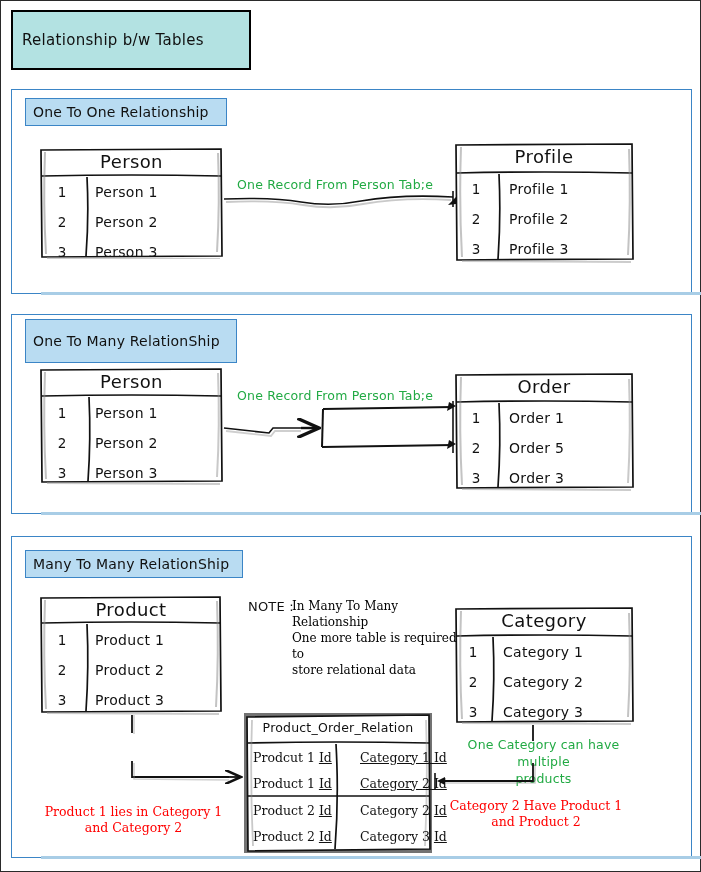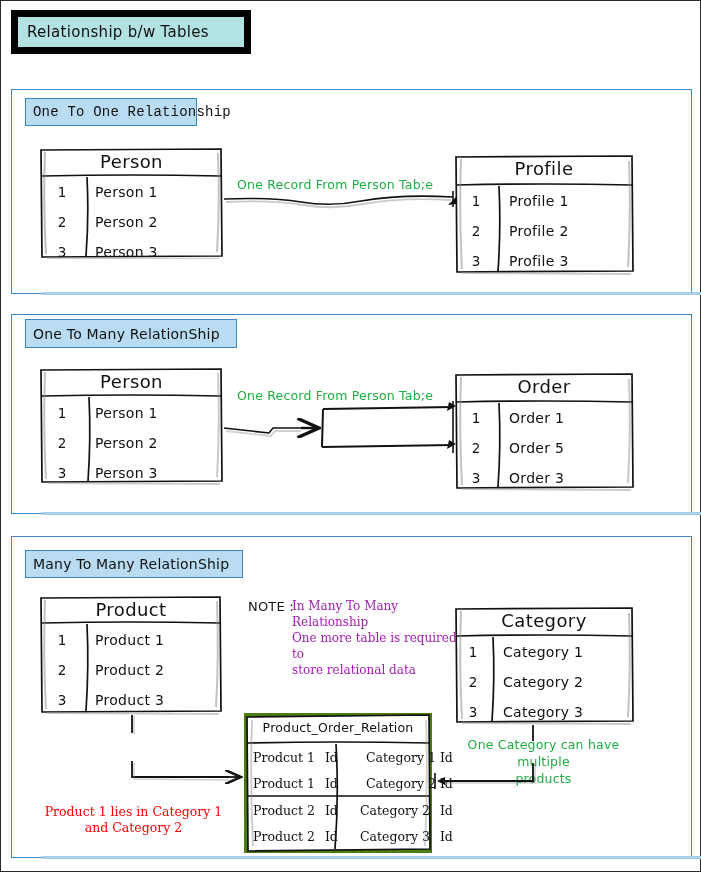--- a/index.html
+++ b/index.html
@@ -14,23 +14,23 @@
   .page{
     position:absolute;left:0;top:0;width:701px;height:872px;
     box-sizing:border-box;
     border:1px solid #2a2a2a;
     background:#fff;
   }
 
   
   .title-box{
     position:absolute;
-    left:10px;top:9px;width:240px;height:44px;
+    left:10px;top:9px;width:240px;height:60px;
     background:#b3e2e2;
-    border:7px solid #000000;
+    border:2px solid #000000;
     box-sizing:border-box;
     display:flex;align-items:center;
     padding-left:9px;
     font-family:"DejaVu Sans", sans-serif;
     font-size:15px;letter-spacing:.3px;color:#111;
   }
 
   .section{
     position:absolute;left:10px;
     box-sizing:border-box;
@@ -85,42 +85,42 @@
   }
   .tbl .c-val{
     padding-left:10px;
     letter-spacing:.3px;
   }
 
   
   .jtbl{
     position:absolute;
     box-sizing:border-box;
-    background:#4d7c0f;
+    background:#737373;
   }
   .jtbl .jhdr{
     position:absolute;left:0;top:0;width:100%;
     display:flex;align-items:center;justify-content:center;
     font-size:12.5px;color:#111;
     font-family:"DejaVu Sans", sans-serif;
     letter-spacing:.2px;
   }
   .jrow{
     position:absolute;left:0;width:100%;
     display:flex;align-items:center;
     font-family:"DejaVu Serif", serif;
     font-size:12.5px;color:#111;
   }
   .jrow .jc{
     flex:none;
     padding-left:9px;
   }
   .jrow .jc.left{width:95px;}
   .jrow .jc.right{width:95px;padding-left:12px;}
-  .u{margin-left:6px;}
+  .u{text-decoration:underline;}
 
   
   .note-green{
     position:absolute;
     color:#22aa44;
     font-size:12.5px;
     line-height:17px;
     font-family:"DejaVu Sans", sans-serif;
     letter-spacing:.2px;
     white-space:pre-line;
@@ -137,41 +137,41 @@
   }
   .note-label{
     position:absolute;
     color:#111;
     font-size:13px;
     font-family:"DejaVu Sans", sans-serif;
     letter-spacing:.2px;
   }
   .note-body{
     position:absolute;
-    color:#a21caf;
+    color:#000000;
     font-size:12px;
     line-height:16px;
     font-family:"DejaVu Serif", serif;
     white-space:pre-line;
   }
 
   svg.ov{position:absolute;left:0;top:0;width:701px;height:872px;pointer-events:none;}
 </style>
 </head>
 <body>
 
 <div class="page">
 
   <div class="title-box">
     <span>Relationship b/w Tables</span>
   </div>
 
   <div class="section" style="top:88px;width:681px;height:205px;"></div>
   <div class="section-shadow" style="left:40px;top:291px;width:660px;"></div>
-  <div class="sect-label" style="left:24px;top:97px;width:172px;height:28px;font-family:Liberation Mono, monospace;">
+  <div class="sect-label" style="left:24px;top:97px;width:202px;height:28px;">
     <span>One To One Relationship</span>
   </div>
 
   <div class="tbl" style="left:38px;top:146px;width:185px;height:112px;">
     <svg class="frame" viewBox="0 0 185 112" preserveAspectRatio="none">
       <path d="M2,3 L182,2 L183,109 L3,110 Z" fill="#fff" stroke="#111" stroke-width="1.7"></path>
       <path d="M3,29 Q92,27 182,29" fill="none" stroke="#111" stroke-width="1.7"></path>
       <path d="M48,30 Q50,70 47,109" fill="none" stroke="#111" stroke-width="1.7"></path>
       <path d="M6,5 Q4,56 7,107" fill="none" stroke="#888" stroke-width="2" opacity=".55"></path>
       <path d="M179,6 Q181,56 178,105" fill="none" stroke="#888" stroke-width="2" opacity=".5"></path>
@@ -189,21 +189,21 @@
         <span class="c-id">2</span>
         <span class="c-val">Person 2</span>
       </div>
       <div class="row" style="height:30px;">
         <span class="c-id">3</span>
         <span class="c-val">Person 3</span>
       </div>
     </div>
   </div>
 
-  <div class="tbl" style="left:452px;top:152px;width:182px;height:122px;">
+  <div class="tbl" style="left:452px;top:140px;width:182px;height:122px;">
     <svg class="frame" viewBox="0 0 182 122" preserveAspectRatio="none">
       <path d="M3,4 L179,3 L180,118 L4,119 Z" fill="#fff" stroke="#111" stroke-width="1.7"></path>
       <path d="M4,32 Q92,30 179,32" fill="none" stroke="#111" stroke-width="1.7"></path>
       <path d="M46,33 Q48,76 45,118" fill="none" stroke="#111" stroke-width="1.7"></path>
       <path d="M8,6 Q6,62 9,116" fill="none" stroke="#888" stroke-width="2" opacity=".5"></path>
       <path d="M176,8 Q178,62 175,114" fill="none" stroke="#888" stroke-width="2" opacity=".5"></path>
       <path d="M9,120 L178,121" fill="none" stroke="#999" stroke-width="2" opacity=".5"></path>
     </svg>
     <div class="hdr" style="height:31px;">
       <span>Profile</span>
@@ -221,21 +221,21 @@
         <span class="c-id">3</span>
         <span class="c-val">Profile 3</span>
       </div>
     </div>
   </div>
 
   <div class="note-green" style="left:236px;top:175px;width:230px;">One Record From Person Tab;e</div>
 
   <div class="section" style="top:313px;width:681px;height:200px;"></div>
   <div class="section-shadow" style="left:40px;top:511px;width:660px;"></div>
-  <div class="sect-label" style="left:24px;top:318px;width:212px;height:29px;">
+  <div class="sect-label" style="left:24px;top:318px;width:212px;height:44px;">
     <span>One To Many RelationShip</span>
   </div>
 
   <div class="tbl" style="left:38px;top:366px;width:185px;height:118px;">
     <svg class="frame" viewBox="0 0 185 118" preserveAspectRatio="none">
       <path d="M2,3 L182,2 L183,114 L3,115 Z" fill="#fff" stroke="#111" stroke-width="1.7"></path>
       <path d="M3,29 Q92,27 182,29" fill="none" stroke="#111" stroke-width="1.7"></path>
       <path d="M50,30 Q52,72 49,114" fill="none" stroke="#111" stroke-width="1.7"></path>
       <path d="M6,5 Q4,58 7,112" fill="none" stroke="#888" stroke-width="2" opacity=".5"></path>
       <path d="M179,6 Q181,58 178,110" fill="none" stroke="#888" stroke-width="2" opacity=".45"></path>
@@ -385,20 +385,22 @@
     <div class="jrow" style="top:110px;height:26px;">
       <span class="jc left"><span>Product 2 </span><span class="u">Id</span></span>
       <span class="jc right"><span>Category 3 </span><span class="u">Id</span></span>
     </div>
   </div>
 
   <div class="note-green ctr" style="left:440px;top:735px;width:205px;text-align:center;">One Category can have multiple
 products</div>
   <div class="note-red" style="left:40px;top:803px;width:185px;">Product 1 lies in Category 1
 and Category 2</div>
+  <div class="note-red" style="left:440px;top:797px;width:190px;">Category 2 Have Product 1
+and Product 2</div>
 
   <svg class="ov" viewBox="0 0 701 872">
     <defs>
       <marker id="arrOpen" markerWidth="10" markerHeight="8" refX="9" refY="4" orient="auto">
         <path d="M0,0 L9,4 L0,8" fill="none" stroke="#111" stroke-width="1.4"></path>
       </marker>
       <marker id="arrSolid" markerWidth="9" markerHeight="8" refX="8" refY="4" orient="auto">
         <path d="M0,0 L8,4 L0,8 Z" fill="#111"></path>
       </marker>
       <marker id="arrSolidL" markerWidth="9" markerHeight="8" refX="8" refY="4" orient="auto">

